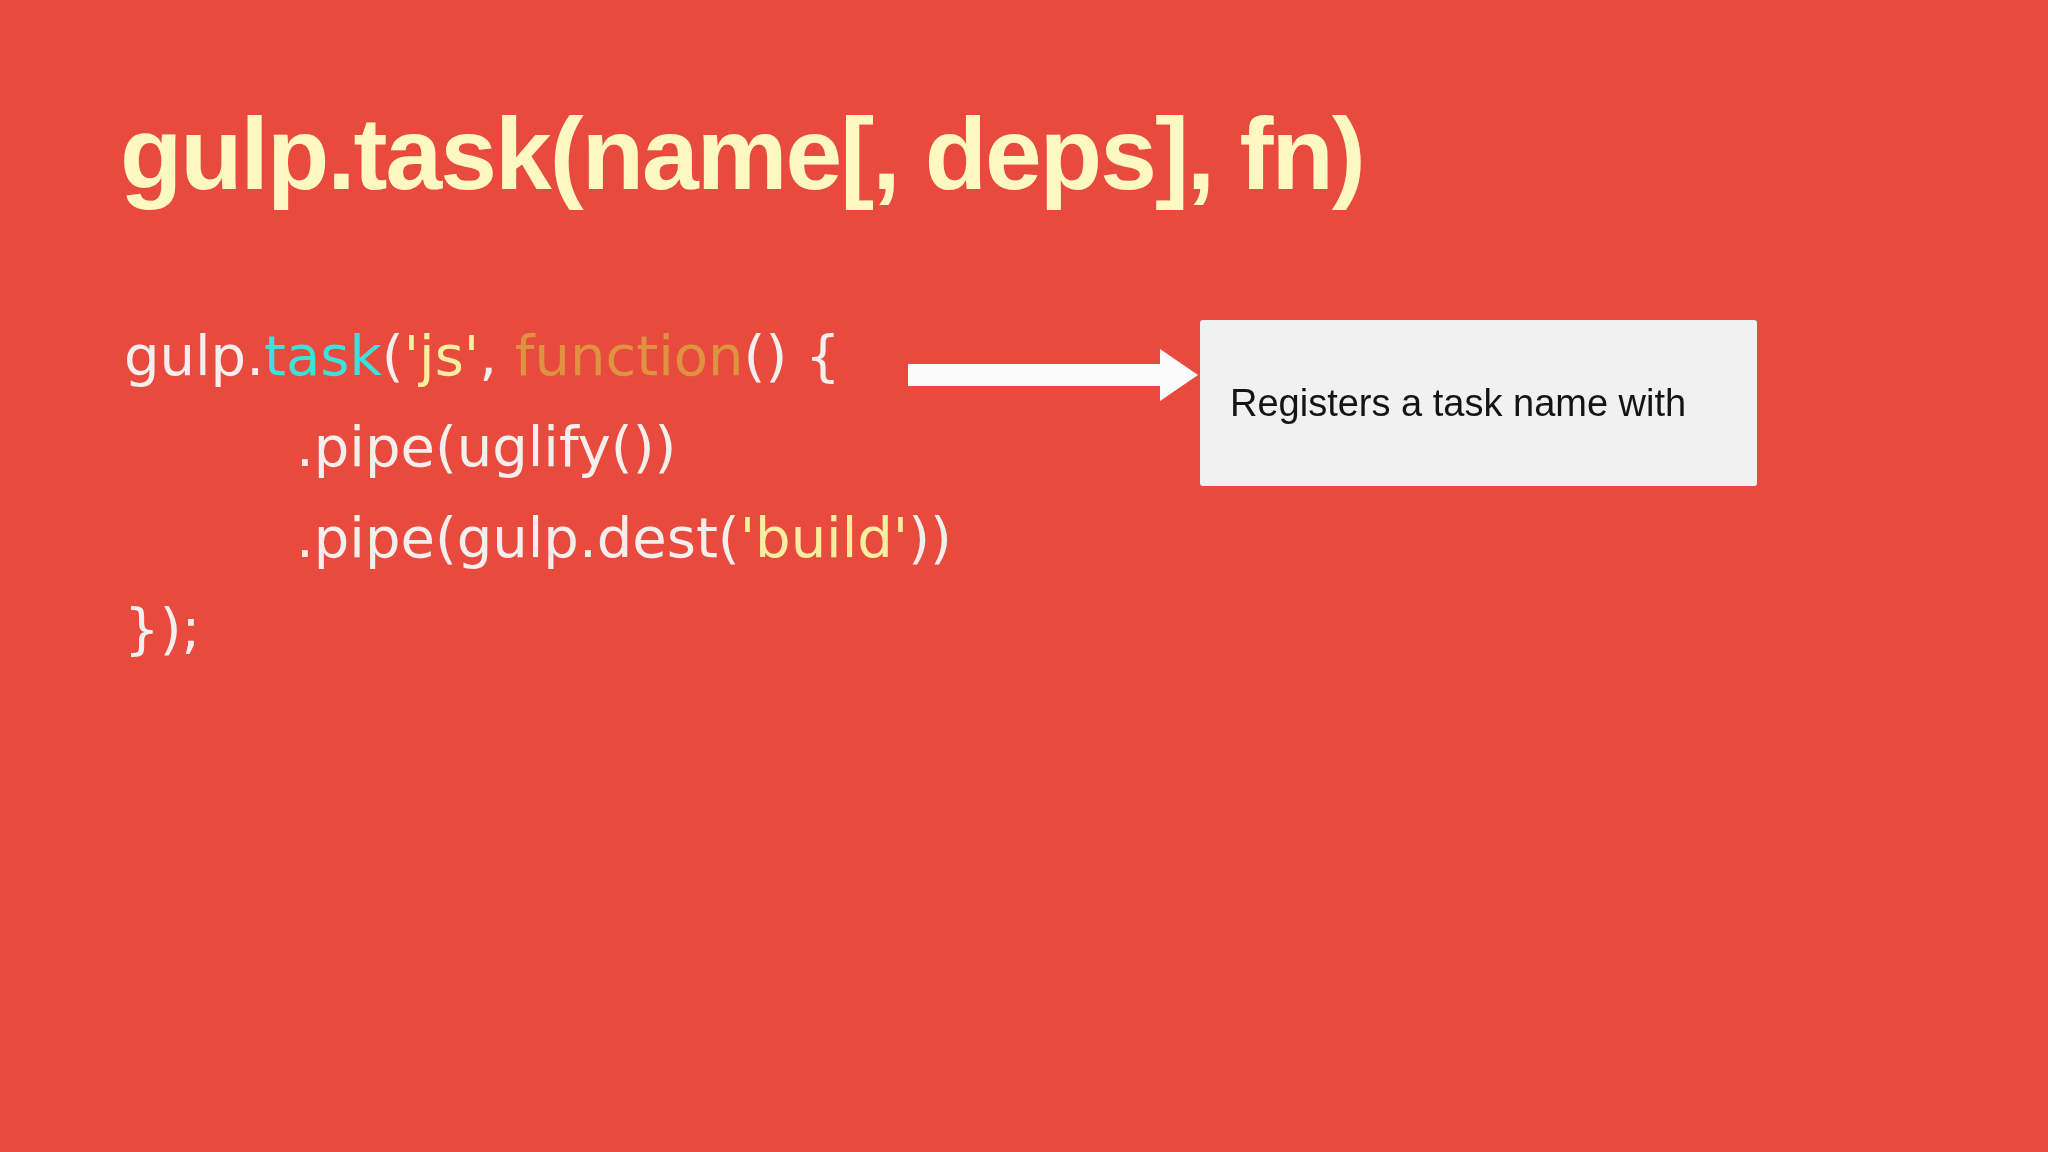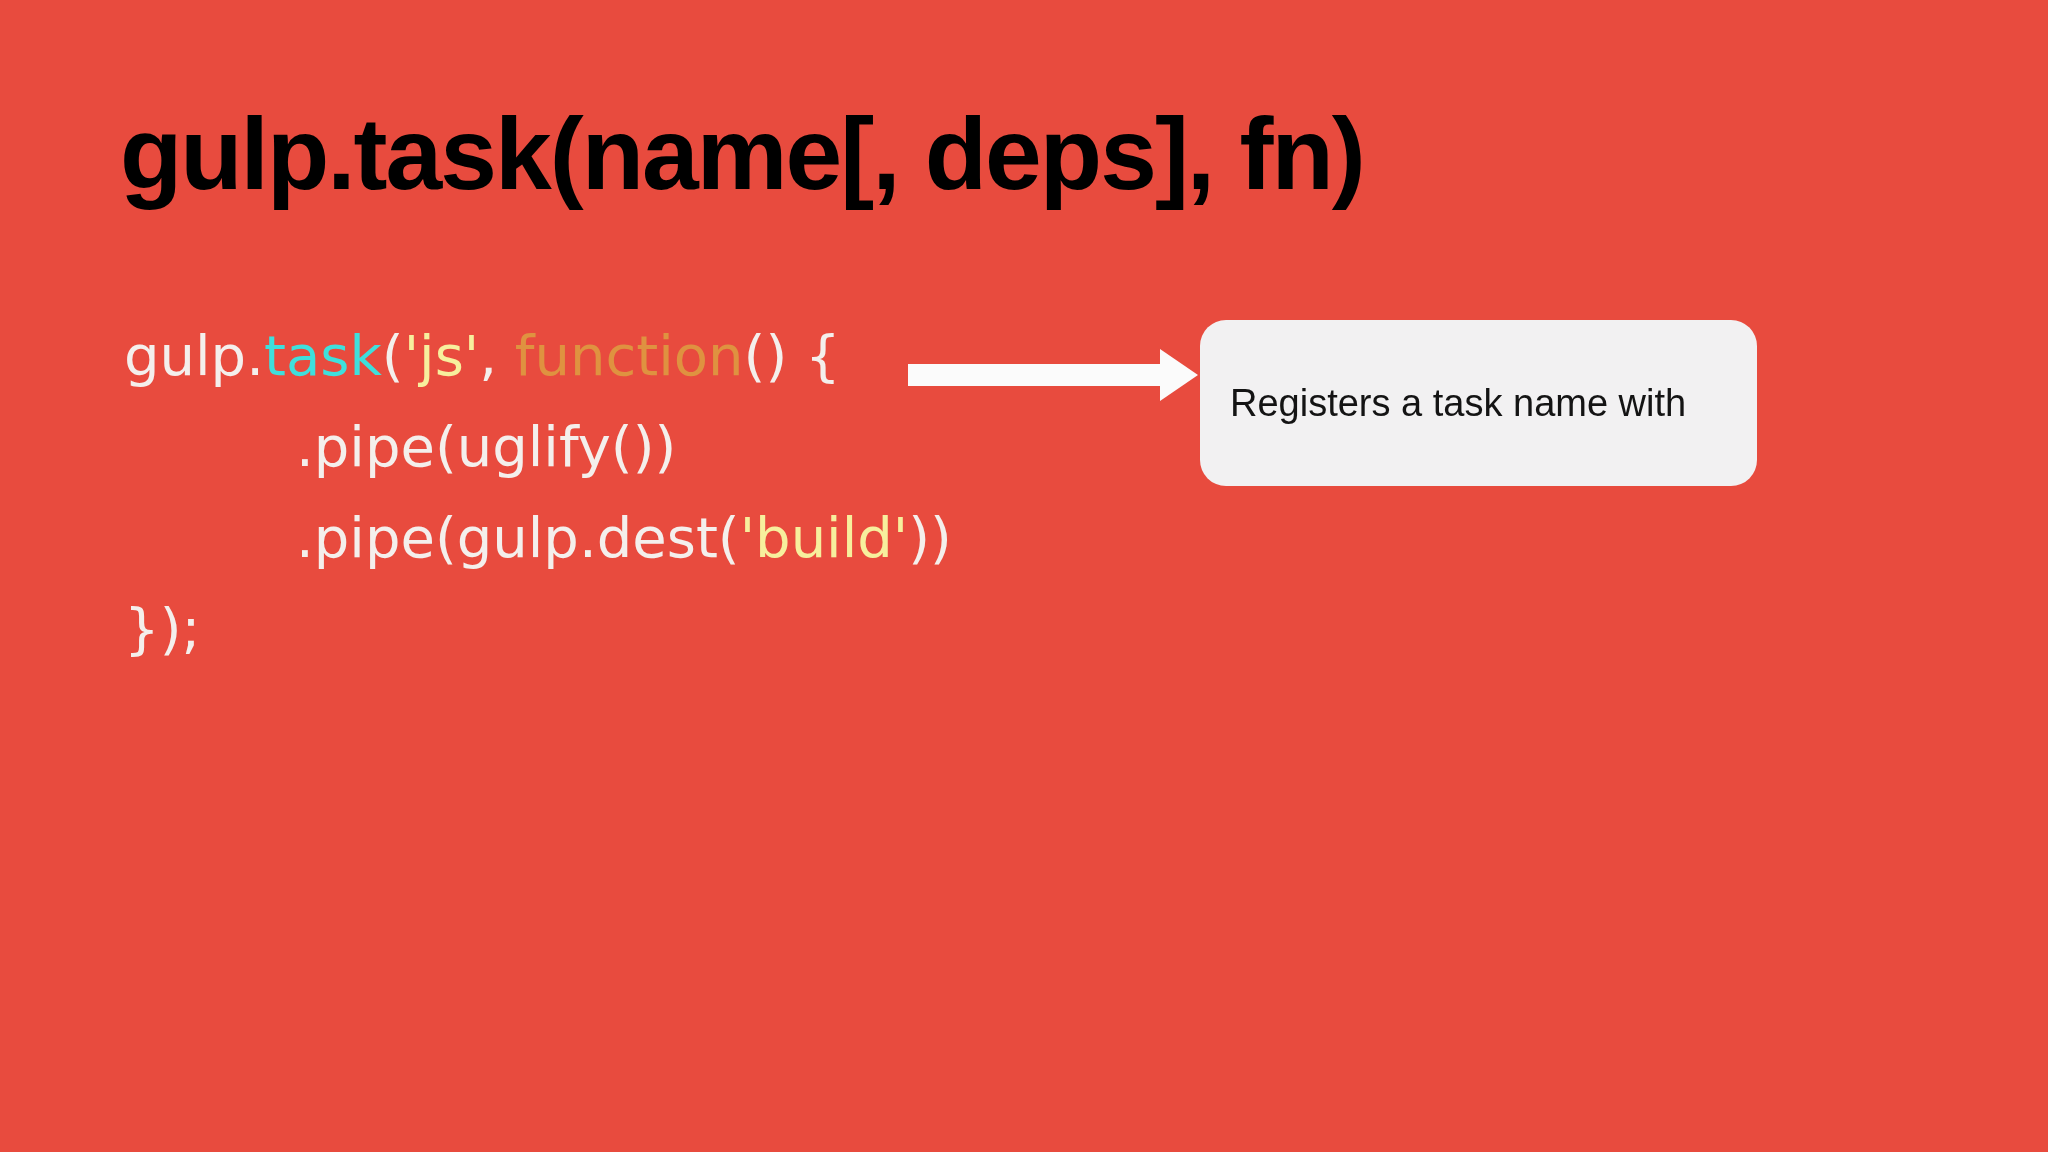--- a/index.html
+++ b/index.html
@@ -22,21 +22,21 @@
   
   .slide-title {
     position: absolute;
     left: 120px;
     top: 96px;
     margin: 0;
     font-family: "Liberation Sans", sans-serif;
     font-weight: bold;
     font-size: 102px;
     letter-spacing: -2px;
-    color: #000000;
+    color: #fef9c3;
     white-space: nowrap;
   }
 
   
   .code-block {
     position: absolute;
     left: 124px;
     top: 310px;
     font-family: "DejaVu Sans", sans-serif;
     font-size: 56px;
@@ -86,21 +86,21 @@
 
   
   .callout {
     position: absolute;
     left: 1200px;
     top: 320px;
     width: 557px;
     height: 166px;
     box-sizing: border-box;
     background: #f2f1f2;
-    border-radius: 26px;
+    border-radius: 3px;
     display: flex;
     flex-direction: column;
     justify-content: center;
     padding-left: 30px;
     padding-right: 16px;
   }
   .callout-line {
     font-family: "Liberation Sans", sans-serif;
     font-size: 38px;
     line-height: 48px;

